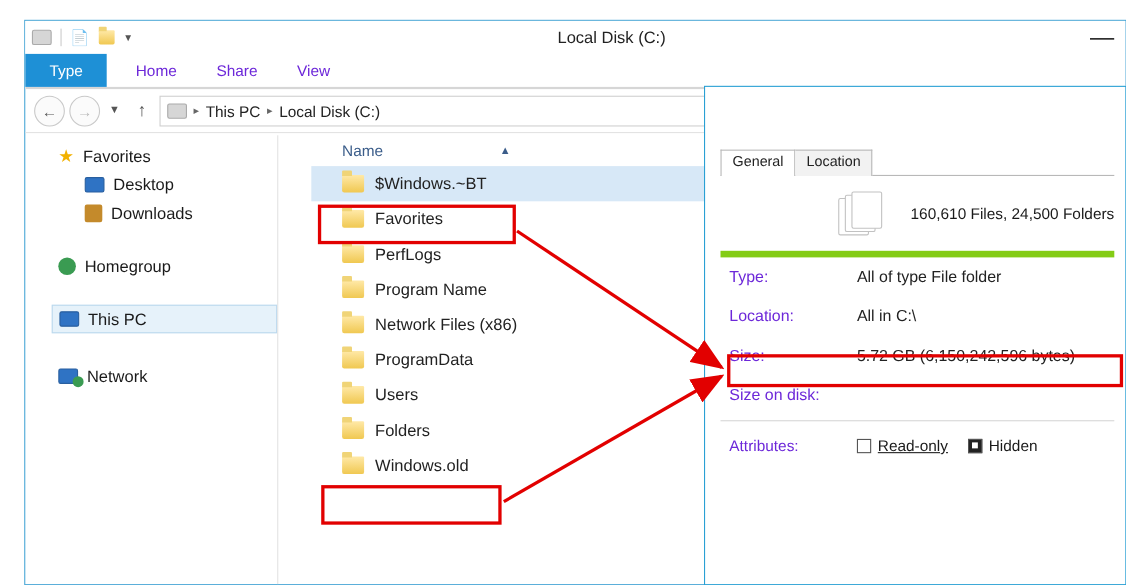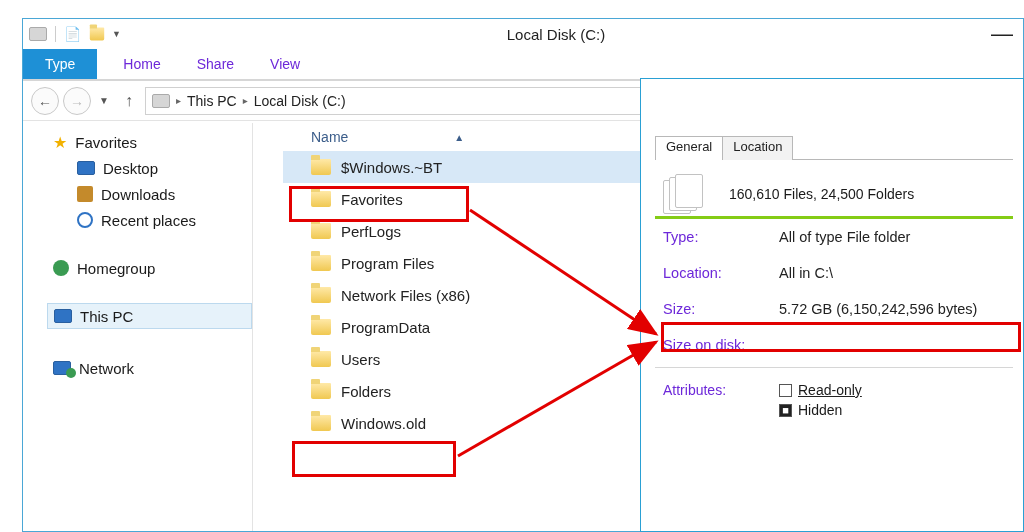--- a/index.html
+++ b/index.html
@@ -167,35 +167,36 @@
   .prop-tab {
     border:1px solid #b8b8b8; border-bottom:none;
     padding:2px 10px 0 10px; font-size:13px;
     background:#fff; color:#222;
   }
   .prop-tab + .prop-tab { border-left:none; background:#f2f2f2;}
   .tabs-underline { height:1px; background:#b8b8b8; margin-top:-1px;}
   .props-content { padding-top: 10px; }
   .files-count-row {
     display:flex; align-items:center; gap:26px;
-    padding: 4px 0 2px 8px;
-    border-bottom:3px solid #84cc16;
+    padding: 4px 0 14px 8px;
+    border-bottom:6px solid #84cc16;
+    justify-content:flex-end;
   }
   .stack-ico { width:40px; height:40px; position:relative; }
   .sheet { position:absolute; width:28px; height:34px; background:#fff; border:1px solid #c2c2c2; border-radius:2px;}
   .s1{left:0;top:6px;} .s2{left:6px;top:3px;} .s3{left:12px;top:0;}
   .prop-row {
     display:flex; padding:10px 0 10px 8px; font-size:14.5px;
     align-items:center;
   }
   .prop-label { width:116px; color:#6d28d9;}
   .prop-val { flex:1; color:#222; }
   .sep-line { border-top:1px solid #d6d6d6; margin-top:4px;}
   .attr-row { display:flex; padding:14px 0 4px 8px; }
-  .attr-col { display:flex; flex-direction:column; gap:4px;}
+  .attr-col { display:flex; flex-direction:row; gap:18px;}
   .chk { display:inline-flex; align-items:center; gap:6px; font-size:14px; }
   .chk-box { width:13px; height:13px; border:1px solid #555; display:inline-flex; align-items:center; justify-content:center; font-size:11px; line-height:1; }
   .chk-box.filled { background:#222; color:#fff; }
 
   
   .star-ico { color:#f2b100; font-size:16px; }
   .mon-ico { width:18px; height:14px; background:#2f73c4; border:1px solid #295f9f; border-radius:2px; position:relative;}
   .mon-ico.net::after{content:""; position:absolute; right:-6px; bottom:-4px; width:10px;height:10px; background:#3a9b52; border-radius:50%;}
   .dl-ico { width:16px; height:16px; background:#c48a2b; border-radius:2px;}
   .clock-ico { width:16px; height:16px; border:2px solid #2f73c4; border-radius:50%; position:relative;}
@@ -257,24 +258,20 @@
           <span>Favorites</span>
         </div>
         <div class="nav-item nav-sub">
           <span class="mon-ico"></span>
           <span>Desktop</span>
         </div>
         <div class="nav-item nav-sub">
           <span class="dl-ico"></span>
           <span>Downloads</span>
         </div>
-        <div class="nav-item nav-sub">
-          <span class="clock-ico"></span>
-          <span>Recent places</span>
-        </div>
       </div>
       <div class="nav-group">
         <div class="nav-item">
           <span class="hg-ico"></span>
           <span>Homegroup</span>
         </div>
       </div>
       <div class="nav-group" style="margin-bottom:26px;">
         <div class="nav-item selected">
           <span class="mon-ico"></span>
@@ -304,21 +301,21 @@
       <div class="file-row">
         <span class="folder-ico"></span>
         <span>Favorites</span>
       </div>
       <div class="file-row">
         <span class="folder-ico"></span>
         <span>PerfLogs</span>
       </div>
       <div class="file-row">
         <span class="folder-ico"></span>
-        <span>Program Files</span>
+        <span>Program Name</span>
       </div>
       <div class="file-row">
         <span class="folder-ico"></span>
         <span>Network Files (x86)</span>
       </div>
       <div class="file-row">
         <span class="folder-ico"></span>
         <span>ProgramData</span>
       </div>
       <div class="file-row">

